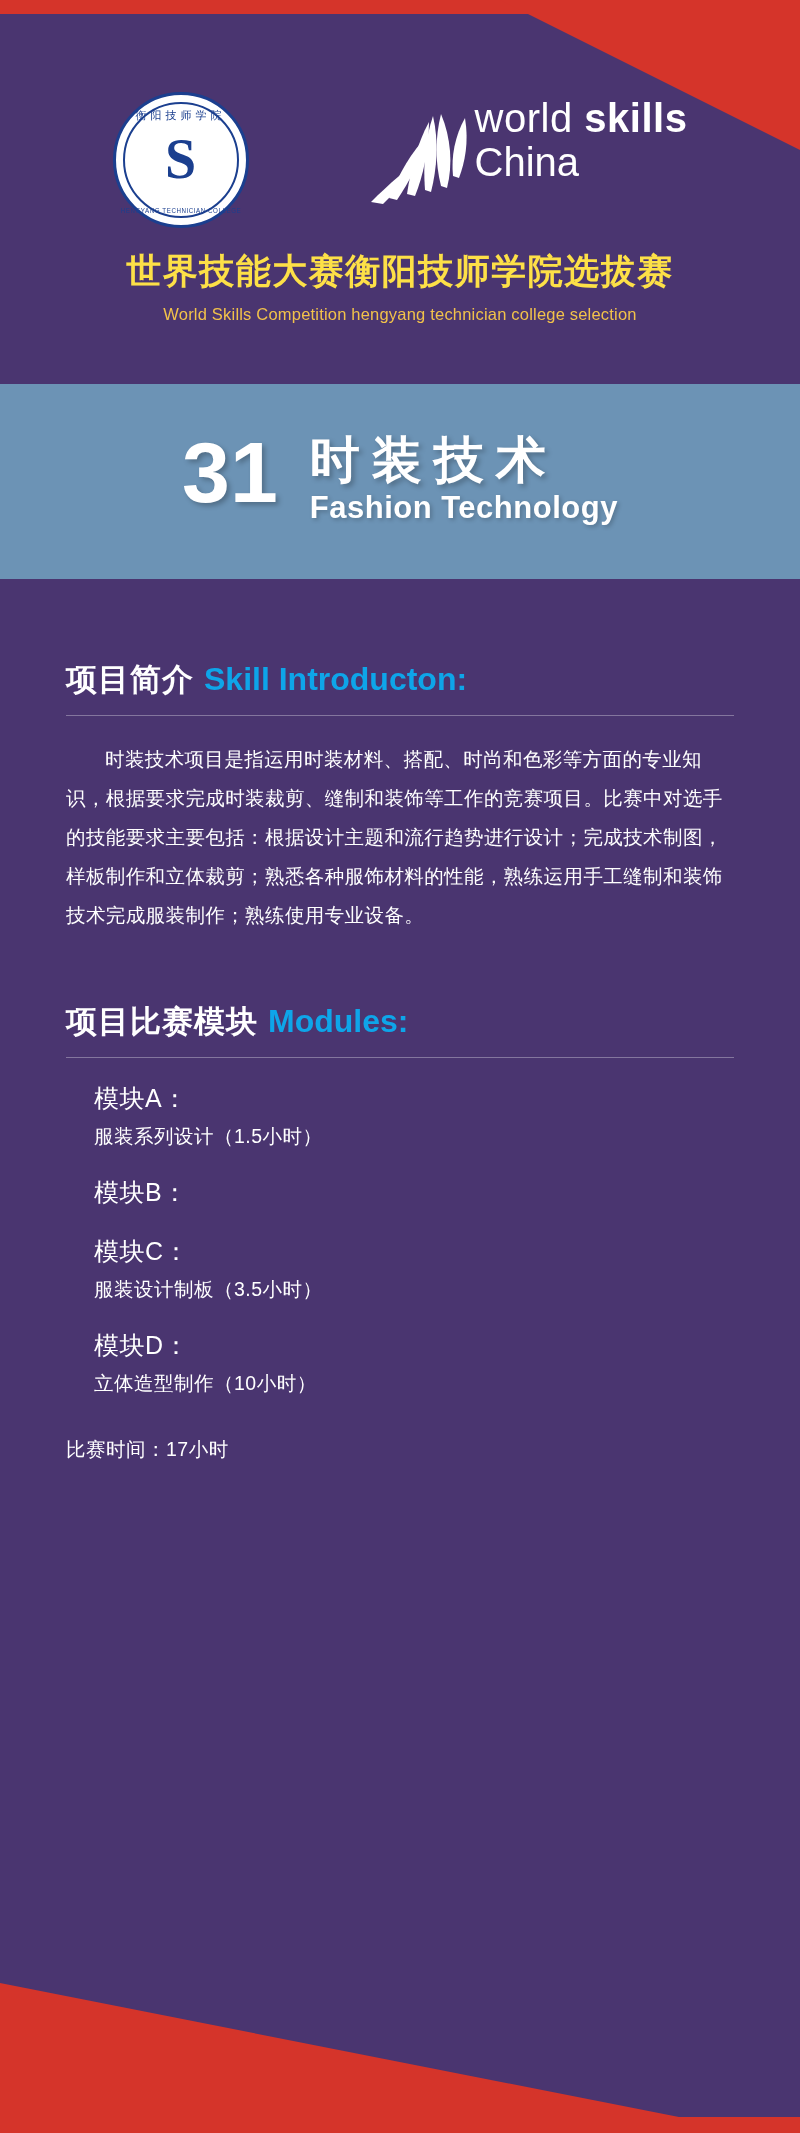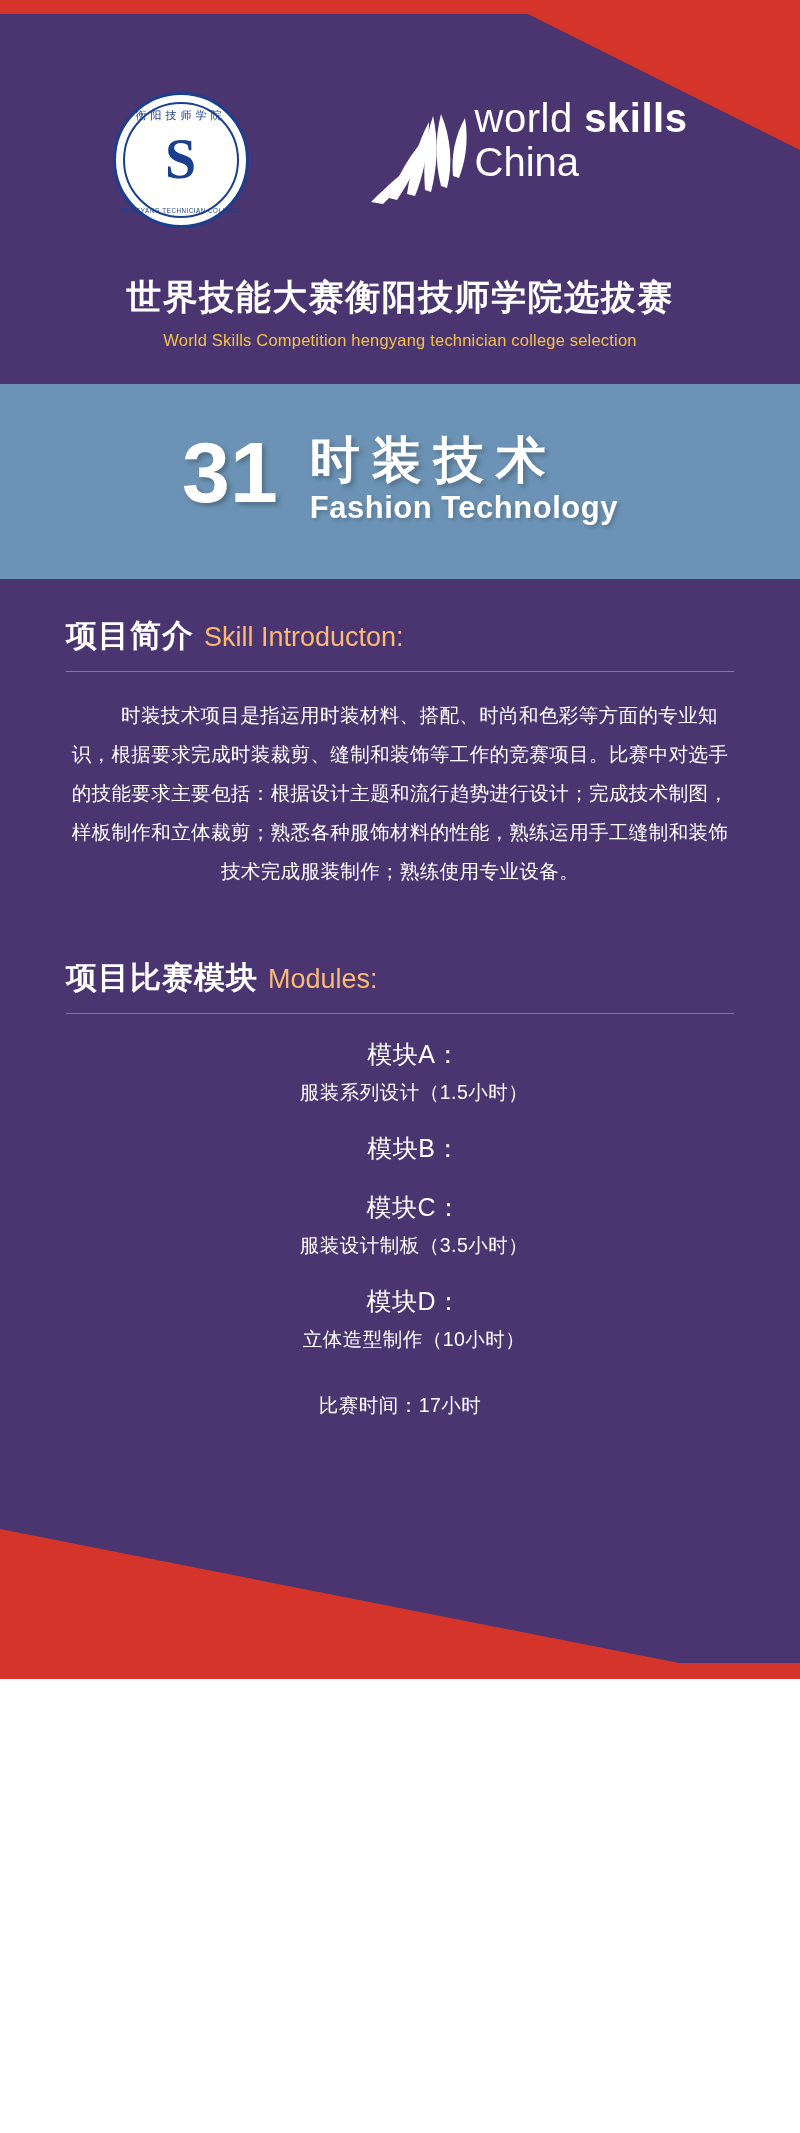--- a/index.html
+++ b/index.html
@@ -9,21 +9,21 @@
   }
   body {
     width: 800px;
     height: 2133px;
     font-family: "Liberation Sans", sans-serif;
     overflow: hidden;
   }
   .poster {
     position: relative;
     width: 800px;
-    height: 1679px;
+    height: 2133px;
     background: #4a3570;
     overflow: hidden;
   }
 
   
   .red-top {
     position: absolute;
     top: 0;
     right: 0;
     width: 0;
@@ -147,25 +147,25 @@
   }
   .ws-text .l1 .w { font-weight: 300; }
   .ws-text .l1 .s { font-weight: bold; }
   .ws-text .l2 {
     font-size: 40px;
     font-weight: 300;
     margin-top: 4px;
   }
 
   .title-cn {
-    margin-top: 46px;
+    margin-top: 20px;
     text-align: center;
     font-size: 35px;
     font-weight: bold;
-    color: #ffffff;
+    color: #fde047;
     letter-spacing: 1.5px;
   }
   .title-en {
     margin-top: 10px;
     text-align: center;
     font-size: 16.5px;
     color: #f2c24a;
     letter-spacing: 0.2px;
   }
 
@@ -207,40 +207,39 @@
     font-size: 31px;
     font-weight: 700;
     color: #ffffff;
     letter-spacing: 0.5px;
     margin-top: 2px;
     text-shadow: 2px 2px 4px rgba(0,0,0,0.22);
   }
 
   
   .content {
-    padding: 36px 66px 0 66px;
+    padding: 80px 66px 0 66px;
     position: relative;
-    text-align: center;
   }
   .sec-head {
     display: flex;
     align-items: baseline;
     gap: 10px;
     padding-bottom: 14px;
   }
   .sec-head .cn {
     font-size: 31px;
     font-weight: bold;
     color: #ffffff;
     letter-spacing: 1px;
   }
   .sec-head .en {
-    font-size: 27px;
-    font-weight: 400;
-    color: #fdba74;
+    font-size: 32px;
+    font-weight: 700;
+    color: #0ea5e9;
   }
   .rule {
     height: 1px;
     background: rgba(255,255,255,0.32);
     margin-bottom: 24px;
   }
   .intro-text {
     color: #ffffff;
     font-size: 19.5px;
     line-height: 2.0;

